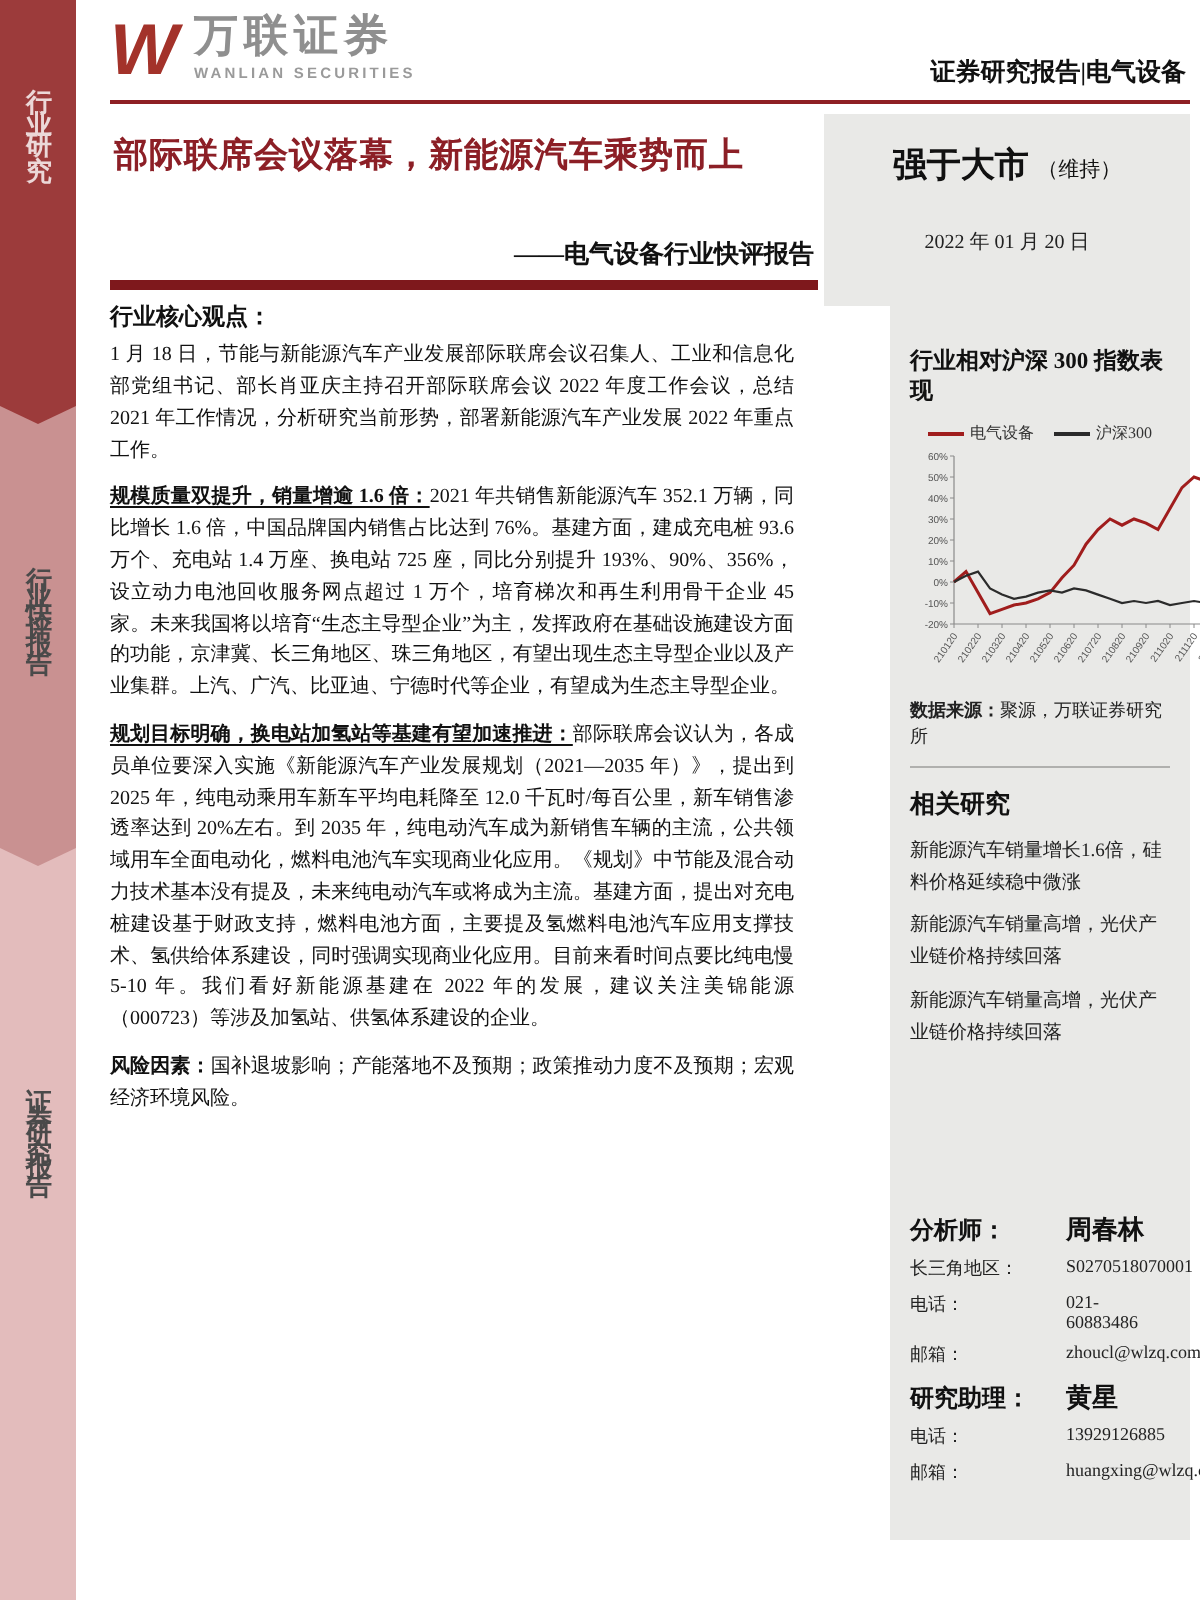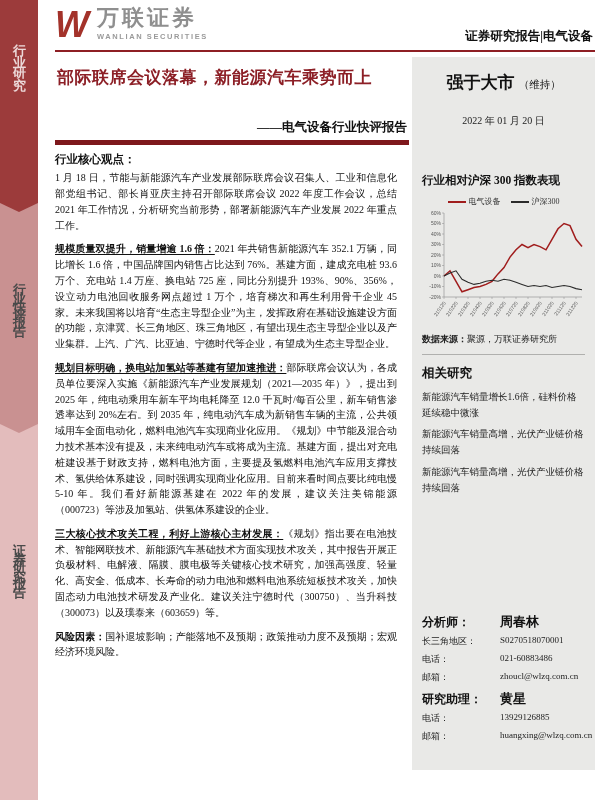--- a/index.html
+++ b/index.html
@@ -31,21 +31,21 @@
               color:#8c1f26;letter-spacing:0.5px;}
   .subtitle{position:absolute;left:0;top:119px;width:352px;text-align:right;
             font-size:12.5px;font-weight:bold;color:#111;}
   .thick-rule{position:absolute;left:0;top:140px;width:354px;height:5px;background:#7e181c;}
   
   .rating-box{position:absolute;right:0;top:57px;width:183px;height:96px;background:#e9e9e7;
               text-align:center;box-sizing:border-box;padding-top:14px;}
   .rating-line{font-size:17px;font-weight:bold;color:#111;}
   .rating-keep{font-size:10.5px;font-weight:normal;}
   .rating-date{font-size:10px;margin-top:20px;color:#222;}
-  .panel{position:absolute;right:0;top:148px;width:183px;height:622px;background:#e9e9e7;
+  .panel{position:absolute;right:0;top:148px;width:150px;height:622px;background:#e9e9e7;
          box-sizing:border-box;padding:25px 10px 0 10px;display:flex;flex-direction:column;}
   .chart-title{font-size:11.5px;font-weight:bold;color:#111;margin-bottom:8px;}
   .legend{display:flex;justify-content:center;gap:10px;align-items:center;margin-bottom:2px;}
   .legend-item{display:flex;align-items:center;gap:3px;font-size:8px;color:#333;}
   .legend-swatch{display:inline-block;width:18px;height:2px;background:#999;}
   .chart-wrap{width:163px;}
   .src-row{font-size:9px;color:#222;padding:6px 0 8px 0;border-bottom:1px solid #b0b0ae;}
   .src-label{font-weight:bold;}
   .rel-heading{font-size:12.5px;font-weight:bold;margin:10px 0 7px 0;color:#111;}
   .rel-item{font-size:9.5px;line-height:1.7;color:#222;margin-bottom:5px;}
@@ -106,23 +106,20 @@
     </div>
 
     <div class="body">
       <div class="sec-heading">行业核心观点：</div>
       <p class="para">1 月 18 日，节能与新能源汽车产业发展部际联席会议召集人、工业和信息化部党组书记、部长肖亚庆主持召开部际联席会议 2022 年度工作会议，总结 2021 年工作情况，分析研究当前形势，部署新能源汽车产业发展 2022 年重点工作。</p>
       <p class="para">
         <span class="lead">规模质量双提升，销量增逾 1.6 倍：</span><span>2021 年共销售新能源汽车 352.1 万辆，同比增长 1.6 倍，中国品牌国内销售占比达到 76%。基建方面，建成充电桩 93.6 万个、充电站 1.4 万座、换电站 725 座，同比分别提升 193%、90%、356%，设立动力电池回收服务网点超过 1 万个，培育梯次和再生利用骨干企业 45 家。未来我国将以培育“生态主导型企业”为主，发挥政府在基础设施建设方面的功能，京津冀、长三角地区、珠三角地区，有望出现生态主导型企业以及产业集群。上汽、广汽、比亚迪、宁德时代等企业，有望成为生态主导型企业。</span>
       </p>
       <p class="para">
         <span class="lead">规划目标明确，换电站加氢站等基建有望加速推进：</span><span>部际联席会议认为，各成员单位要深入实施《新能源汽车产业发展规划（2021—2035 年）》，提出到 2025 年，纯电动乘用车新车平均电耗降至 12.0 千瓦时/每百公里，新车销售渗透率达到 20%左右。到 2035 年，纯电动汽车成为新销售车辆的主流，公共领域用车全面电动化，燃料电池汽车实现商业化应用。《规划》中节能及混合动力技术基本没有提及，未来纯电动汽车或将成为主流。基建方面，提出对充电桩建设基于财政支持，燃料电池方面，主要提及氢燃料电池汽车应用支撑技术、氢供给体系建设，同时强调实现商业化应用。目前来看时间点要比纯电慢 5-10 年。我们看好新能源基建在 2022 年的发展，建议关注美锦能源（000723）等涉及加氢站、供氢体系建设的企业。</span>
-      </p>
-      <p class="para">
-        <span class="lead">三大核心技术攻关工程，利好上游核心主材发展：</span><span>《规划》指出要在电池技术、智能网联技术、新能源汽车基础技术方面实现技术攻关，其中报告开展正负极材料、电解液、隔膜、膜电极等关键核心技术研究，加强高强度、轻量化、高安全、低成本、长寿命的动力电池和燃料电池系统短板技术攻关，加快固态动力电池技术研发及产业化。建议关注宁德时代（300750）、当升科技（300073）以及璞泰来（603659）等。</span>
       </p>
       <p class="para">
         <span class="lead-risk">风险因素：</span><span>国补退坡影响；产能落地不及预期；政策推动力度不及预期；宏观经济环境风险。</span>
       </p>
     </div>
 
     <div class="panel">
       <div class="chart-title">行业相对沪深 300 指数表现</div>
       <div class="legend">
         <span class="legend-item">

